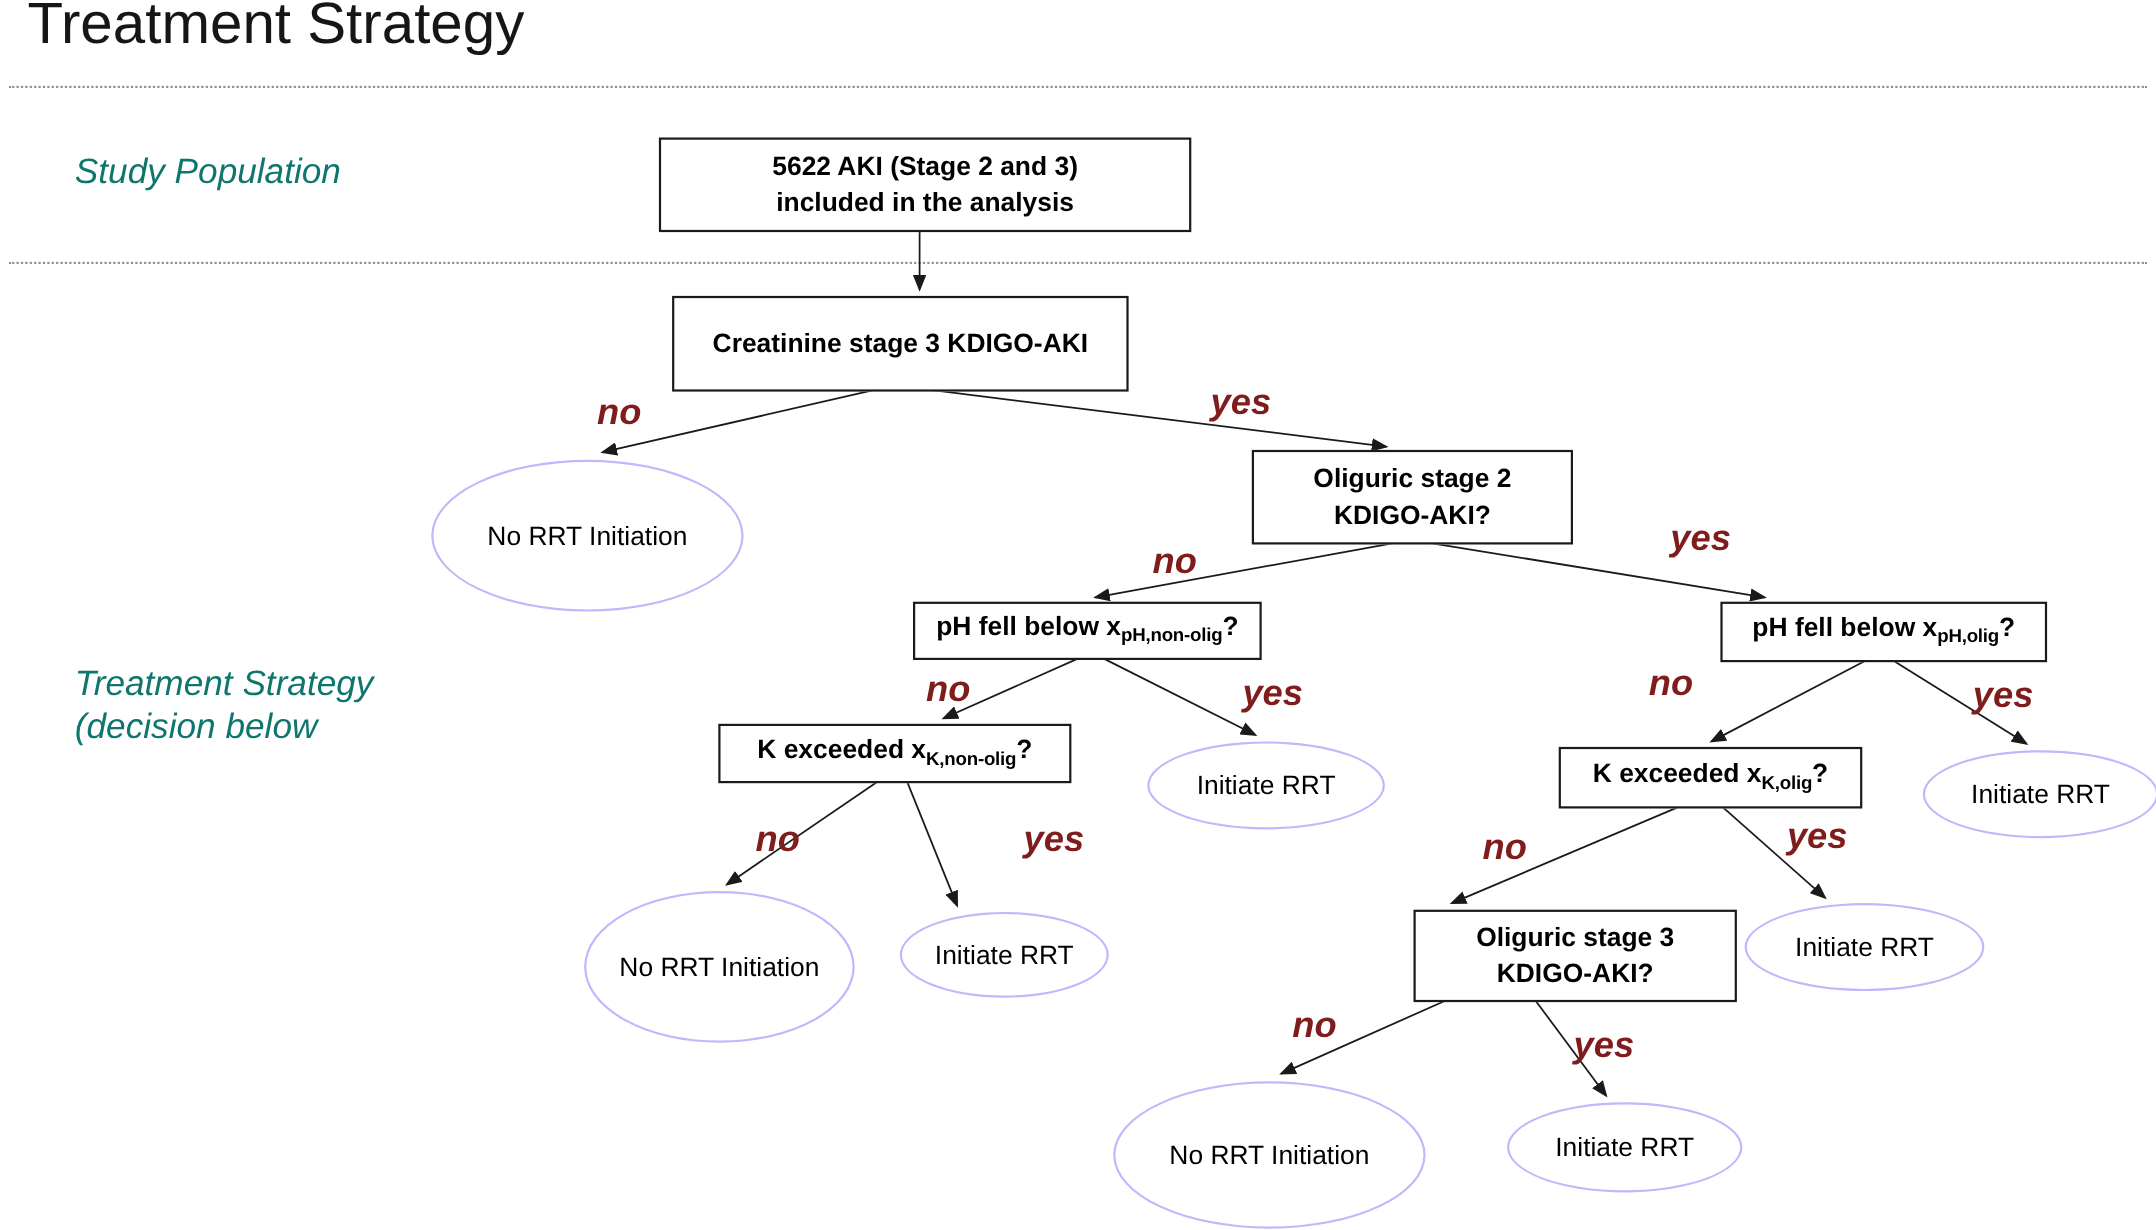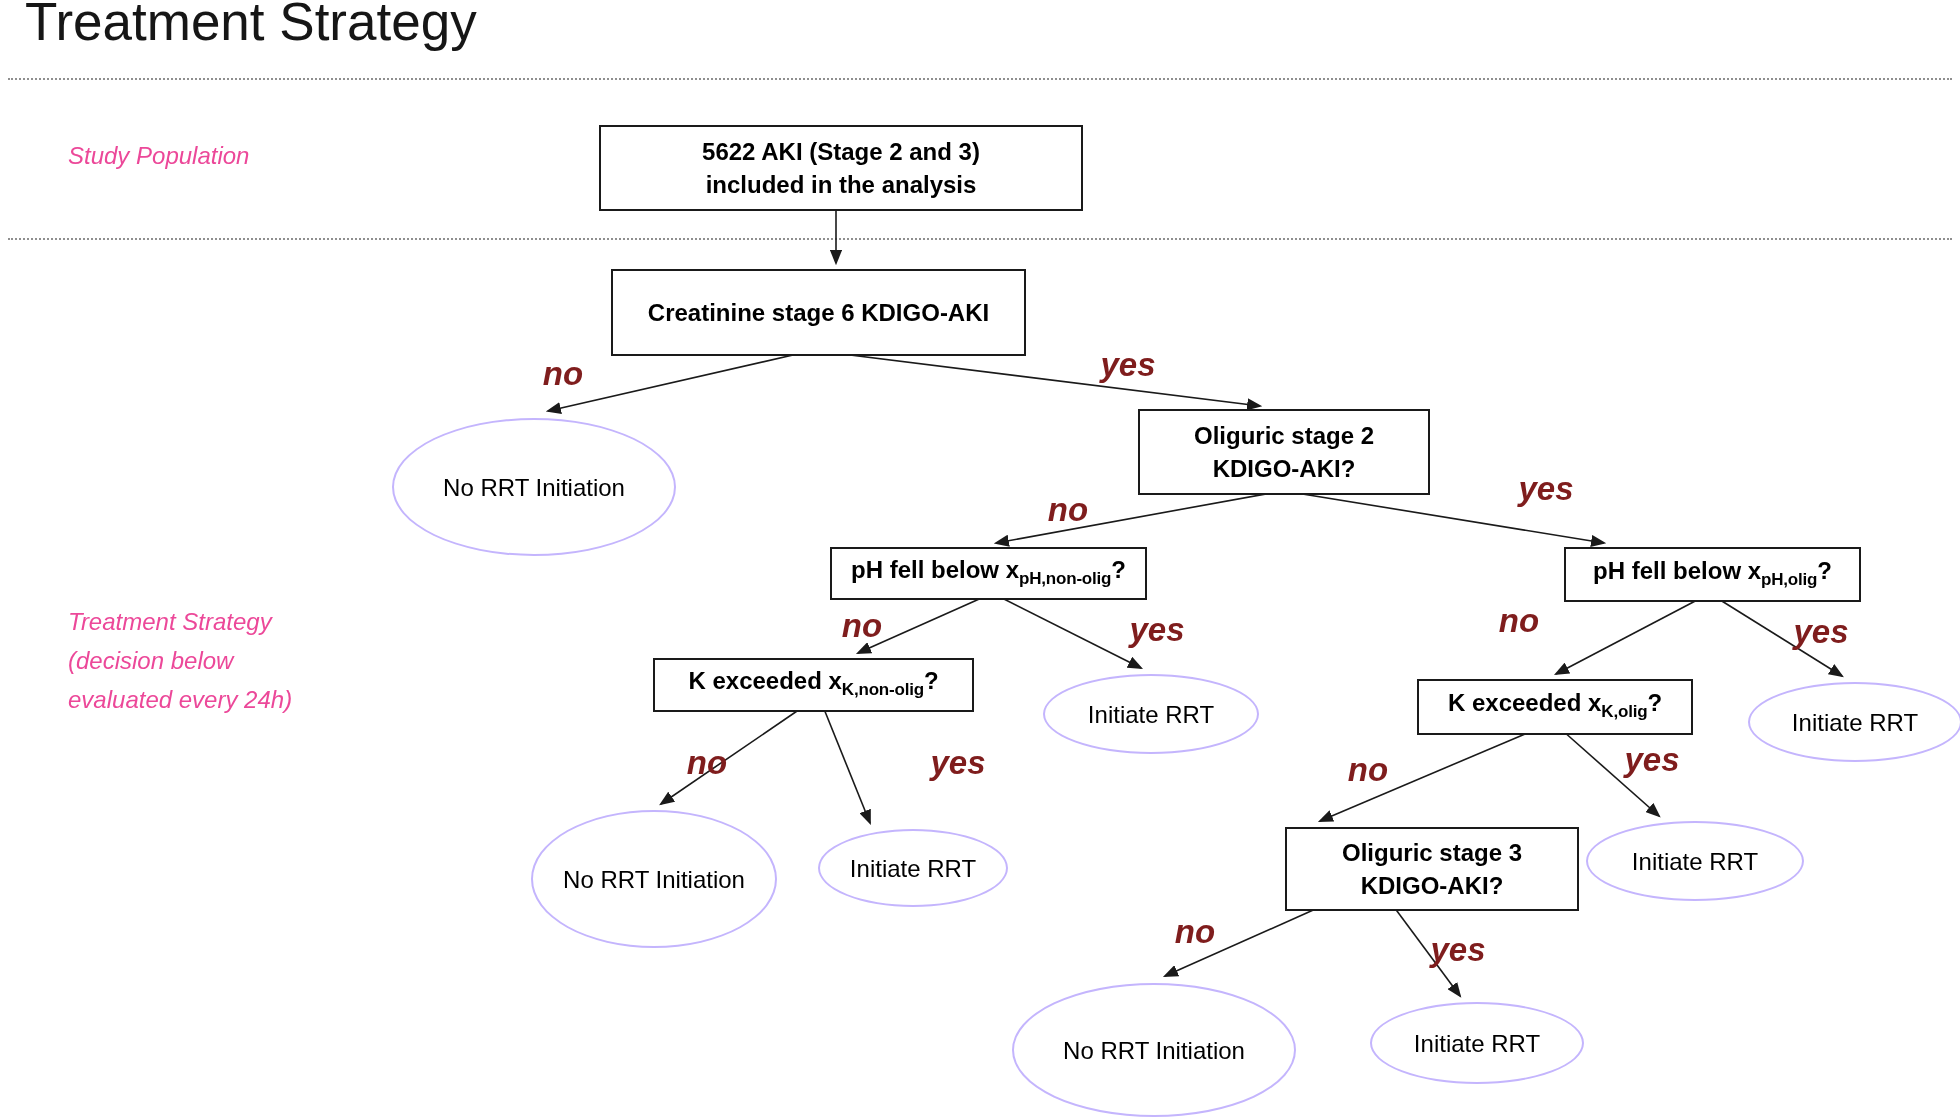--- a/index.html
+++ b/index.html
@@ -9,22 +9,22 @@
   }
   .page-title{
     position:absolute;left:25px;top:-8px;font-size:53px;line-height:60px;
     font-weight:300;color:#161616;white-space:nowrap;
   }
   .dotted-rule{
     position:absolute;left:8px;width:1944px;height:0;
     border-top:2px dotted #8f8f8f;
   }
   .side-label{
-    position:absolute;font-style:italic;font-size:24px;font-weight:500;
-    line-height:39px;color:#ec4899;white-space:nowrap;
+    position:absolute;font-style:italic;font-size:32px;font-weight:500;
+    line-height:39px;color:#0f766e;white-space:nowrap;
   }
   .edges{position:absolute;left:0;top:0;pointer-events:none;}
   .edges line{stroke:#1a1a1a;stroke-width:1.6;}
   .node{
     position:absolute;display:flex;flex-direction:column;align-items:center;justify-content:center;
     background:#fff;font-size:24px;line-height:33px;text-align:center;white-space:nowrap;
   }
   .rect{border:2.5px solid #1a1a1a;font-weight:bold;}
   .ellipse{border:2px solid #c4b5fd;border-radius:50%;}
   .nsub{font-size:17px;vertical-align:-6px;letter-spacing:-0.2px;}
@@ -41,21 +41,20 @@
   <div class="page-title">Treatment Strategy</div>
 
   <div class="dotted-rule" style="top:78px"></div>
   <div class="dotted-rule" style="top:238px"></div>
 
   <div class="side-label" style="left:68px;top:136px">Study Population</div>
 
   <div class="side-label" style="left:68px;top:602px">
     <div>Treatment Strategy</div>
     <div>(decision below</div>
-    <div>evaluated every 24h)</div>
   </div>
 
   <svg class="edges" width="1960" height="1118" viewBox="0 0 1960 1118">
     <defs>
       <marker id="arrow" viewBox="0 0 10 8" refX="8.5" refY="4" markerWidth="9.5" markerHeight="7.6" orient="auto-start-reverse">
         <path d="M0,0 L10,4 L0,8 z" fill="#1a1a1a"></path>
       </marker>
     </defs>
     <line x1="836" y1="207" x2="836" y2="263" marker-end="url(#arrow)"></line>
     <line x1="806" y1="352" x2="548" y2="411" marker-end="url(#arrow)"></line>
@@ -73,21 +72,21 @@
     <line x1="1320" y1="907" x2="1165" y2="976" marker-end="url(#arrow)"></line>
     <line x1="1394" y1="907" x2="1460" y2="996" marker-end="url(#arrow)"></line>
   </svg>
 
   <div class="node rect" style="left:599px;top:125px;width:480px;height:82px">
     <div>5622 AKI (Stage 2 and 3)</div>
     <div>included in the analysis</div>
   </div>
 
   <div class="node rect" style="left:611px;top:269px;width:411px;height:83px">
-    <div>Creatinine stage 6 KDIGO-AKI</div>
+    <div>Creatinine stage 3 KDIGO-AKI</div>
   </div>
 
   <div class="node ellipse" style="left:392px;top:418px;width:280px;height:134px">
     <div>No RRT Initiation</div>
   </div>
 
   <div class="node rect" style="left:1138px;top:409px;width:288px;height:82px">
     <div>Oliguric stage 2</div>
     <div>KDIGO-AKI?</div>
   </div>

